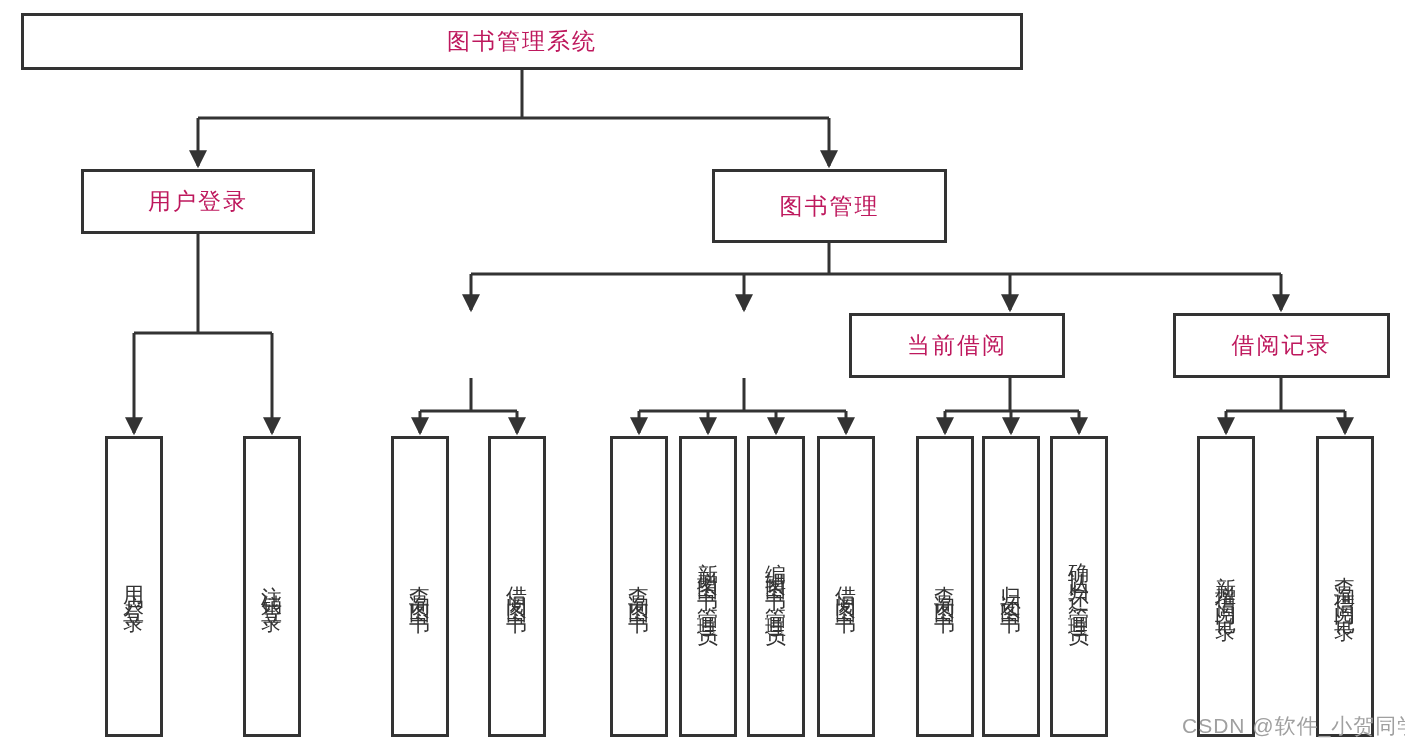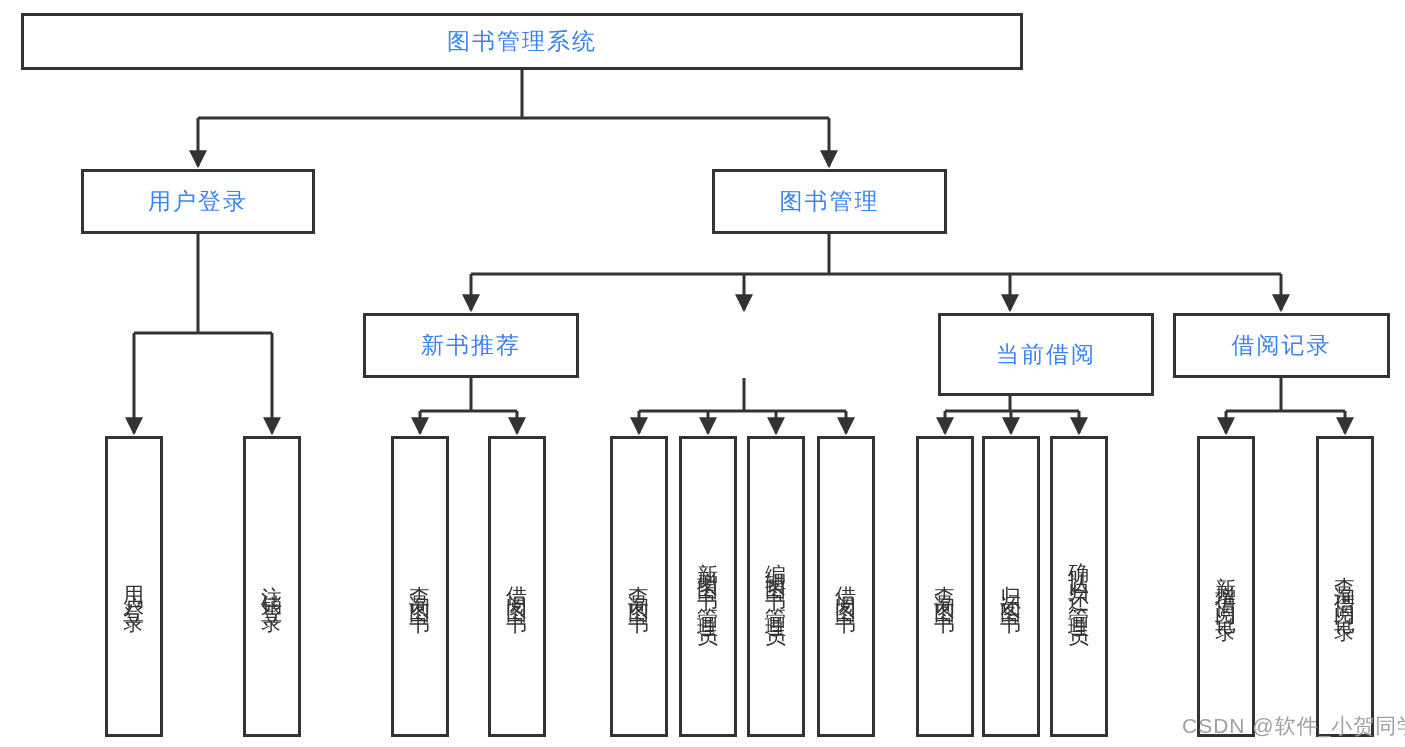--- a/index.html
+++ b/index.html
@@ -23,21 +23,21 @@
   .hbox {
     position: absolute;
     box-sizing: border-box;
     border: 3px solid #333333;
     background: #ffffff;
     display: flex;
     align-items: center;
     justify-content: center;
     font-size: 23px;
     letter-spacing: 2px;
-    color: #3b82f6;
+    color: #be185d;
     z-index: 2;
   }
   .vbox {
     position: absolute;
     box-sizing: border-box;
     border: 3px solid #333333;
     background: #ffffff;
     width: 58px;
     top: 436px;
     height: 301px;
@@ -114,28 +114,25 @@
     </g>
   </svg>
 
   <div class="hbox" style="left:21px; top:13px; width:1002px; height:57px;">
     <span>图书管理系统</span>
   </div>
 
   <div class="hbox" style="left:81px; top:169px; width:234px; height:65px;">
     <span>用户登录</span>
   </div>
-  <div class="hbox" style="left:712px; top:169px; width:235px; height:65px;">
+  <div class="hbox" style="left:712px; top:169px; width:235px; height:74px;">
     <span>图书管理</span>
   </div>
 
-  <div class="hbox" style="left:363px; top:313px; width:216px; height:65px;">
-    <span>新书推荐</span>
-  </div>
-  <div class="hbox" style="left:938px; top:313px; width:216px; height:83px;">
+  <div class="hbox" style="left:849px; top:313px; width:216px; height:65px;">
     <span>当前借阅</span>
   </div>
   <div class="hbox" style="left:1173px; top:313px; width:217px; height:65px;">
     <span>借阅记录</span>
   </div>
 
   <div class="vbox" style="left:105px;">
     <span class="vtext">用户登录</span>
   </div>
   <div class="vbox" style="left:243px;">

